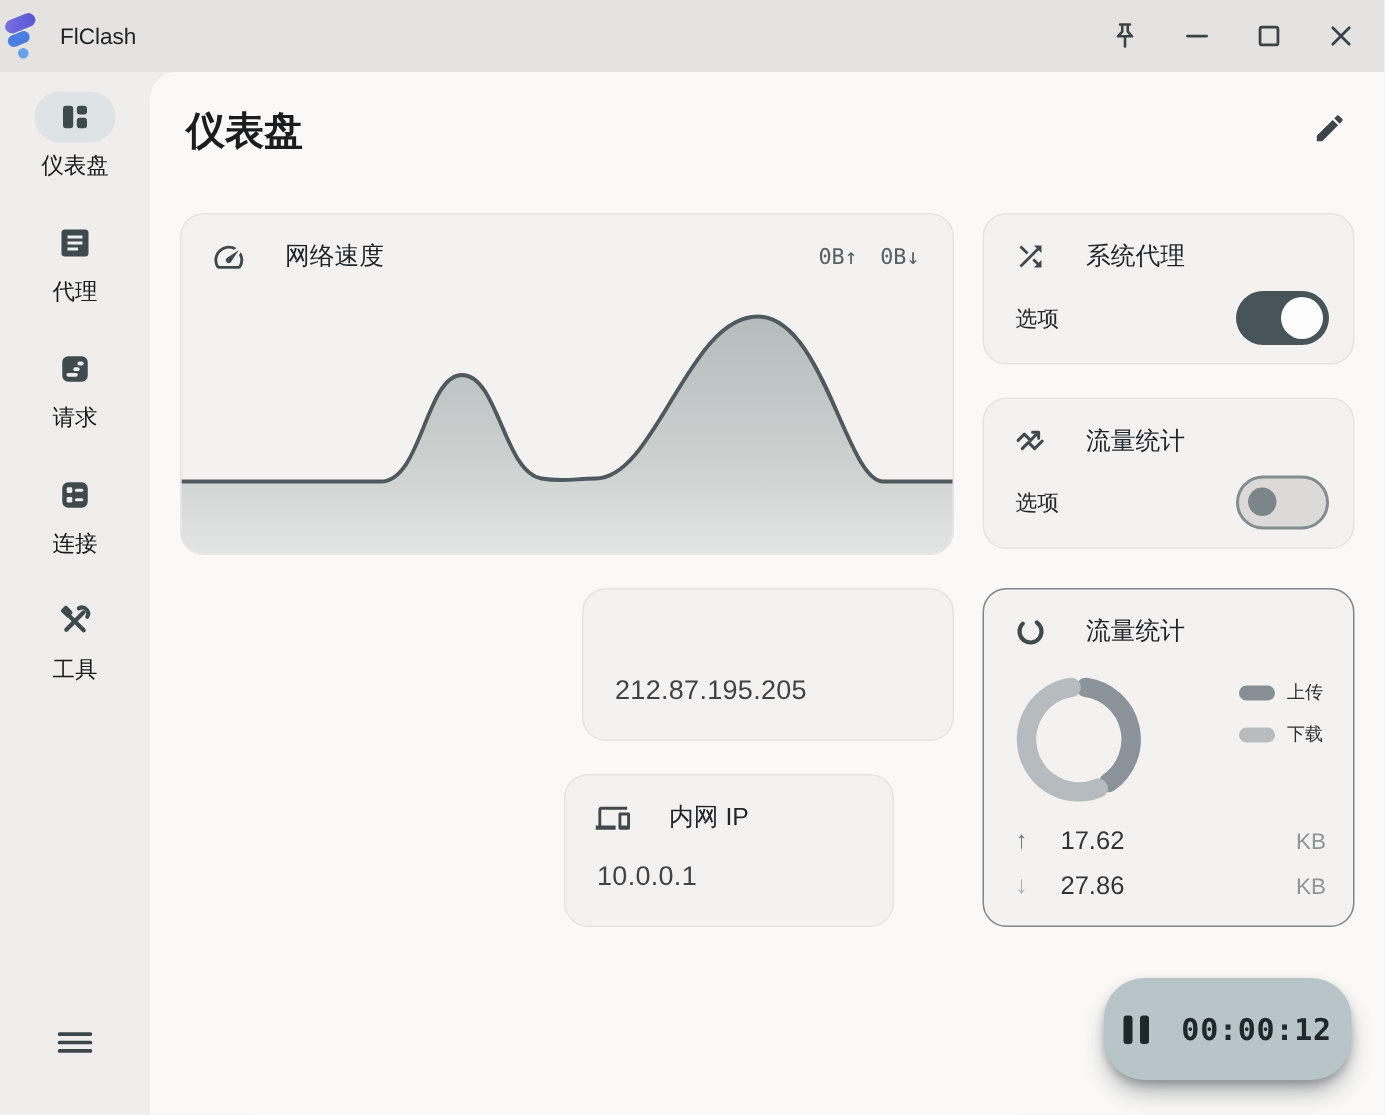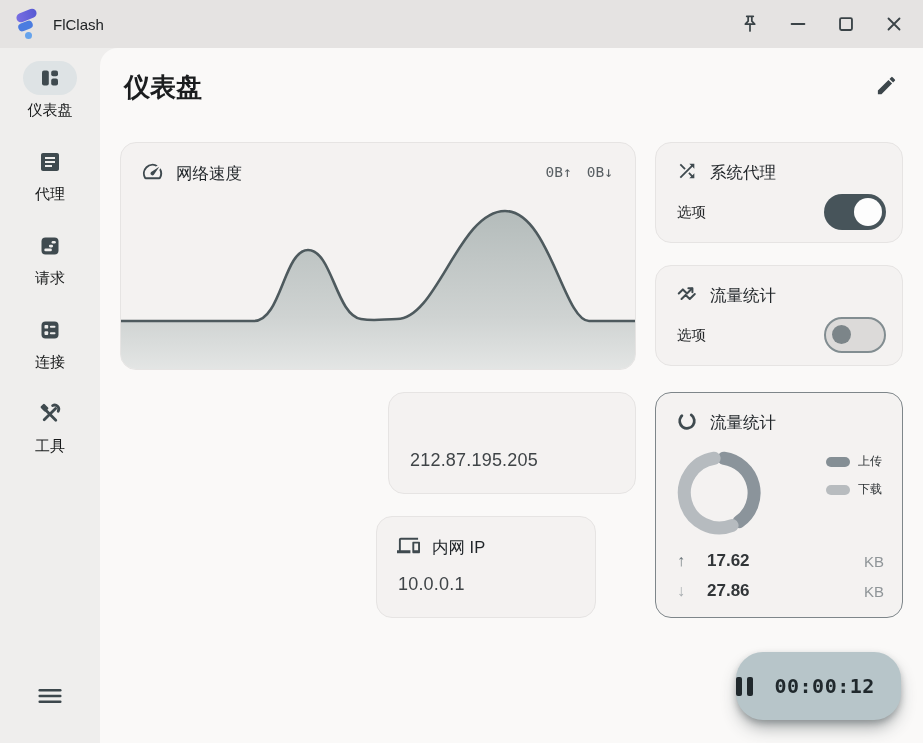--- a/index.html
+++ b/index.html
@@ -7,21 +7,21 @@
   body {
     font-family:"Liberation Sans","DejaVu Sans",sans-serif;
     background:#efeeed; overflow:hidden; color:#1f2428;
     -webkit-font-smoothing:antialiased;
   }
   .app { position:relative; width:923px; height:743px; }
 
   
   .titlebar {
     position:absolute; top:0; left:0; right:0; height:48px;
-    background:#e5e3e2; display:flex; align-items:center; padding-left:13px;
+    background:#e5e3e2; display:flex; align-items:center; padding-left:0;
   }
   .logo { position:relative; width:30px; height:32px; flex:0 0 auto; }
   .logo .bar1 { position:absolute; left:3px; top:3px; width:21px; height:9px; border-radius:5px;
     background:linear-gradient(100deg,#7a6fe3,#5558d2); transform:rotate(-22deg); }
   .logo .bar2 { position:absolute; left:5px; top:14px; width:15px; height:8px; border-radius:4.5px;
     background:#4b7ce0; transform:rotate(-22deg); }
   .logo .dot  { position:absolute; left:12px; top:24px; width:7px; height:7px; border-radius:50%; background:#66a3ec; }
   .app-title { margin-left:10px; font-size:15px; color:#202325; }
   .win-controls { margin-left:auto; display:flex; align-items:center; padding-right:5px; }
   .win-btn { width:48px; height:42px; display:flex; align-items:center; justify-content:center; cursor:pointer; }
@@ -40,21 +40,21 @@
 
   
   .content {
     position:absolute; left:100px; top:48px; width:823px; height:695px;
     background:#faf9f8; border-top-left-radius:18px;
   }
   .page-title { position:absolute; left:24px; top:22px; font-size:26px; color:#1b1d1f; }
   .edit-btn { position:absolute; right:25px; top:26px; cursor:pointer; }
 
   .card { position:absolute; background:#f4f2f1; border:1px solid #e6e4e3; border-radius:16px; }
-  .card-head { position:absolute; left:20px; top:17px; display:flex; align-items:center; gap:12px; }
+  .card-head { position:absolute; left:20px; top:17px; display:flex; gap:26px; }
   .card-title { font-size:16.5px; color:#1f2428; white-space:nowrap; }
 
   
   #card-speed { left:20px; top:94px; width:516px; height:228px; overflow:hidden; }
   #card-speed .chart { position:absolute; left:0; top:0; }
   .speed-labels { position:absolute; right:22px; top:21px; display:flex; gap:15px;
     font-family:"DejaVu Sans Mono",monospace; font-size:14.5px; color:#585f63; }
 
   
   #card-sysproxy { left:555px; top:94px;  width:248px; height:101px; }
@@ -92,29 +92,29 @@
   .legend-row { display:flex; align-items:center; gap:8px; }
   .legend-pill { width:24px; height:10px; border-radius:5px; }
   .legend-pill.up { background:#858f95; }
   .legend-pill.down { background:#b8bcbf; }
   .legend-label { font-size:12px; color:#2c3134; }
   .traffic-row { position:absolute; left:21px; right:18px; height:22px;
     display:flex; align-items:center; }
   .traffic-row .arrow { font-size:16px; width:30px; }
   .traffic-row.up .arrow { color:#6e787d; }
   .traffic-row.down .arrow { color:#a7adb0; }
-  .traffic-row .value { font-size:17px; color:#313538;font-weight:bold; }
+  .traffic-row .value { font-size:17px; color:#313538; }
   .traffic-row .unit { margin-left:auto; font-size:15px; color:#8f9598; }
   #traffic-row-up { top:157px; }
   #traffic-row-down { top:187px; }
 
   
   .fab {
     position:absolute; right:22px; top:604px; width:165px; height:68px; border-radius:27px;
-    background:#b7c5c9; display:flex; align-items:center; gap:22px;
+    background:#b7c5c9; display:flex; align-items:center; justify-content:center; gap:22px;
     box-shadow:0 10px 18px -4px rgba(40,50,55,.45), 0 3px 6px rgba(40,50,55,.25);
     cursor:pointer;
   }
   .pause-icon { display:flex; gap:5.5px; }
   .pause-icon i { display:block; width:5.5px; height:19px; border-radius:2px; background:#20282c; }
   .fab-time { font-family:"DejaVu Sans Mono",monospace; font-size:20px; font-weight:700;
     color:#20282c; letter-spacing:.5px; }
 </style>
 </head>
 <body>

